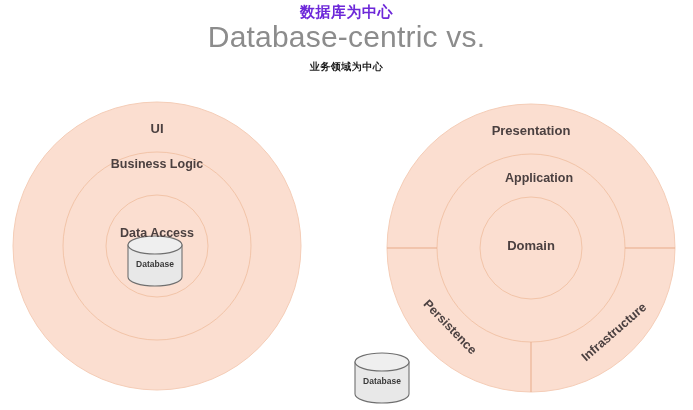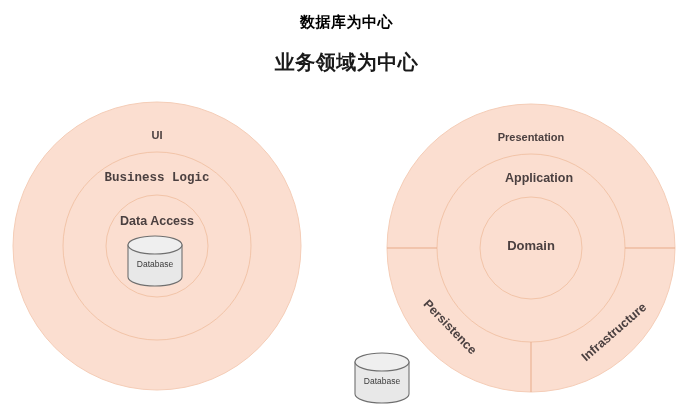--- a/index.html
+++ b/index.html
@@ -29,70 +29,70 @@
     left: 0;
     top: 0;
     width: 693px;
     text-align: center;
     z-index: 5;
   }
   .cn-note-top {
     font-family: "DejaVu Sans", sans-serif;
     font-size: 15px;
     font-weight: 700;
-    color: #000000;
+    color: #6d28d9;
     line-height: 20px;
-    margin-top: 12px;
+    margin-top: 2px;
     letter-spacing: 0.5px;
   }
   .main-title {
     font-family: "Liberation Sans", sans-serif;
     font-size: 30px;
     font-weight: 400;
     color: #8c8c8c;
     line-height: 30px;
     letter-spacing: 0.2px;
   }
   .main-title .line2 { display: block; }
   .cn-note-bottom {
     font-family: "DejaVu Sans", sans-serif;
-    font-size: 20px;
+    font-size: 10px;
     font-weight: 700;
     color: #1a1a1a;
     line-height: 20px;
-    margin-top: 20px;
+    margin-top: 5px;
     letter-spacing: 0.5px;
   }
 
   
   .ring-label {
     position: absolute;
     font-family: "Liberation Sans", sans-serif;
     font-weight: 700;
     color: #4b4040;
     white-space: nowrap;
     transform: translate(-50%, -50%);
     z-index: 4;
   }
-  .ring-label.sz-outer { font-size: 11px; margin-top: 7px; }
+  .ring-label.sz-outer { font-size: 13px; }
   .ring-label.sz-mid   { font-size: 12.5px; }
-  .ring-label.sz-inner { font-size: 12.5px; }
+  .ring-label.sz-inner { font-size: 12.5px; margin-top: 12px; }
   .ring-label.sz-big   { font-size: 13px; }
 
   .rot-persistence {
     transform: translate(-50%, -50%) rotate(46deg);
   }
   .rot-infrastructure {
     transform: translate(-50%, -50%) rotate(-41deg);
   }
 
   .db-caption {
     position: absolute;
     font-family: "Liberation Sans", sans-serif;
-    font-weight: 400;
+    font-weight: 700;
     font-size: 8.5px;
     color: #3a3a3a;
     white-space: nowrap;
     transform: translate(-50%, -50%);
     z-index: 6;
     text-align: right;
   }
 </style>
 </head>
 <body>
@@ -124,27 +124,28 @@
       <g>
         <path d="M355,362 L355,394 A27,9 0 0 0 409,394 L409,362 Z" fill="#e8e8e8" stroke="#6f6f6f" stroke-width="1.1"></path>
         <ellipse cx="382" cy="362" rx="27" ry="9" fill="#efefef" stroke="#6f6f6f" stroke-width="1.1"></ellipse>
       </g>
     </g>
   </svg>
 
   <div class="title-block">
     <div class="cn-note-top">数据库为中心</div>
     <div class="main-title">
+      <span>Database-centric vs.</span>
     </div>
     <div class="cn-note-bottom">业务领域为中心</div>
   </div>
 
   <div class="ring-label sz-outer" style="left:157px;top:128px;">UI</div>
 
-  <div class="ring-label sz-mid" style="left:157px;top:178px;font-family:Liberation Mono, monospace;">Business Logic</div>
+  <div class="ring-label sz-mid" style="left:157px;top:164px;">Business Logic</div>
 
   <div class="ring-label sz-inner" style="left:157px;top:221px;">Data Access</div>
 
   <div class="db-caption" style="left:155px;top:264px;">Database</div>
 
   <div class="ring-label sz-outer" style="left:531px;top:130px;text-align:right;">Presentation</div>
 
   <div class="ring-label sz-mid" style="left:531px;top:178px;margin-left:8px;">Application</div>
 
   <div class="ring-label sz-big" style="left:531px;top:245px;text-align:center;">Domain</div>

